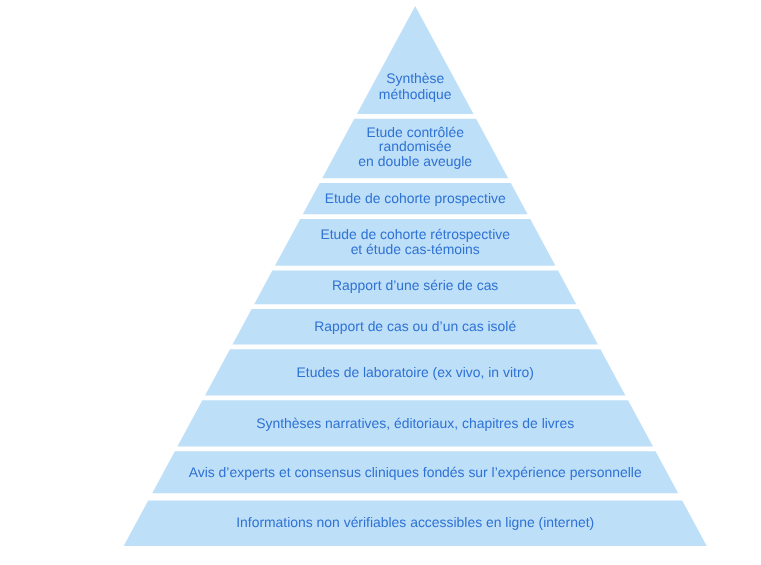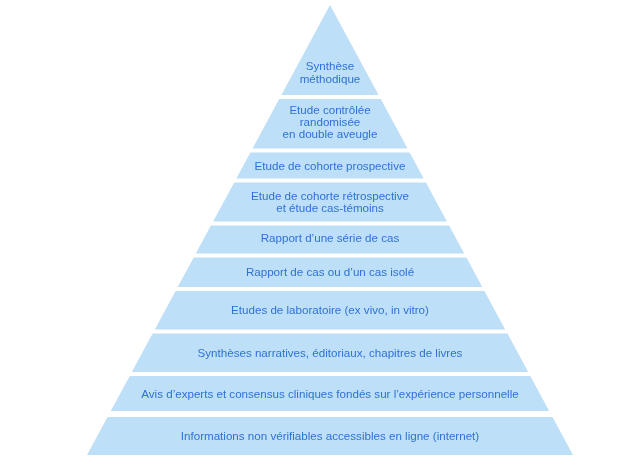--- a/index.html
+++ b/index.html
@@ -7,20 +7,21 @@
     padding: 0;
     background: #ffffff;
   }
   .canvas {
     position: relative;
     width: 612px;
     height: 471px;
     background: var(--bg-color, #ffffff);
     font-family: "Liberation Sans", sans-serif;
     overflow: hidden;
+    padding-left: 16px;
   }
   svg.pyramid {
     display: block;
   }
   .seg {
     fill: var(--seg-fill, #BEDFF8);
     stroke: none;
   }
   .seg-label {
     fill: var(--label-color, #2E72D4);

